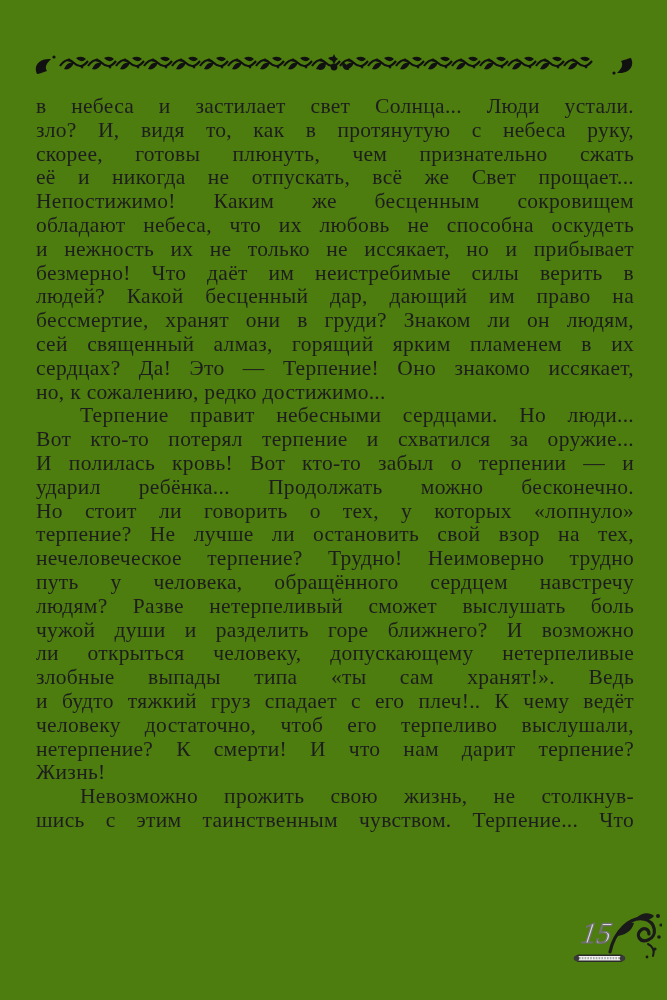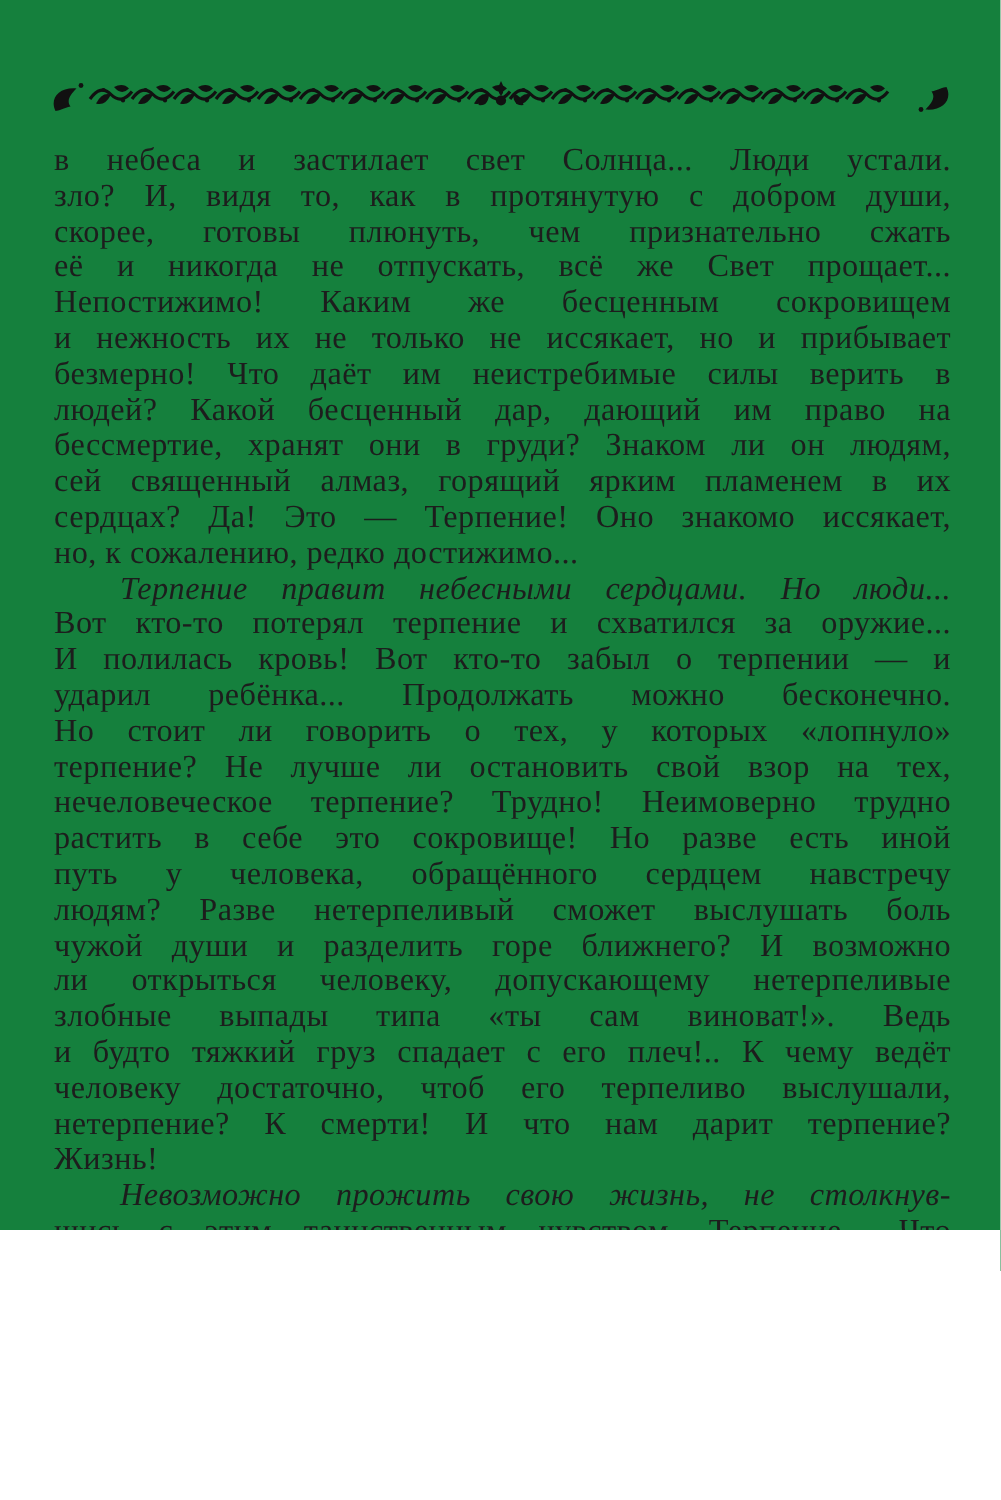--- a/index.html
+++ b/index.html
@@ -1,21 +1,21 @@
 <!DOCTYPE html>
 <html lang="ru"><head>
 <meta charset="utf-8">
 <style>
   html, body { margin: 0; padding: 0; background: #ffffff; }
   .page {
     position: relative;
     width: 667px;
-    height: 820px;
+    height: 1000px;
     margin: 0 auto;
-    background: #15803d;
+    background: #4d7c0f;
     overflow: hidden;
     font-family: "Liberation Serif", "DejaVu Serif", serif;
     color: #1d1d1d;
   }
   .ornament-top {
     position: absolute;
     left: 34px;
     top: 52px;
     width: 600px;
     height: 26px;
@@ -28,21 +28,21 @@
     font-size: 21.5px;
     line-height: 23.8px;
     letter-spacing: 0.3px;
   }
   .paragraph { margin: 0; padding: 0; }
   .line {
     text-align: justify;
     text-align-last: justify;
     white-space: normal;
   }
-  .line.indent { text-indent: 44px; font-style: italic; }
+  .line.indent { text-indent: 44px; }
   .line.endline { text-align-last: left; }
   .footer-group {
     position: absolute;
     left: 570px;
     top: 910px;
     width: 94px;
     height: 58px;
   }
   .page-number {
     position: absolute;
@@ -117,46 +117,46 @@
     <path d="M292,10 q-6,2 -7,8 q7,1 7,-8 Z" fill="#111"></path>
     <path d="M308,10 q6,2 7,8 q-7,1 -7,-8 Z" fill="#111"></path>
 
     <path d="M597,6 C601,14 595,22 583,21 C587,17 590,13 587,9 C591,8 595,6 597,6 Z" fill="#111"></path>
     <circle cx="580" cy="21" r="1.6" fill="#111"></circle>
   </svg>
 
   <div class="text-block">
       <div class="paragraph">
         <div class="line">в небеса и застилает свет Солнца... Люди устали.</div>
-        <div class="line">зло? И, видя то, как в протянутую с добром души,</div>
+        <div class="line">зло? И, видя то, как в протянутую с небеса руку,</div>
         <div class="line">скорее, готовы плюнуть, чем признательно сжать</div>
         <div class="line">её и никогда не отпускать, всё же Свет прощает...</div>
         <div class="line">Непостижимо! Каким же бесценным сокровищем</div>
+        <div class="line">обладают небеса, что их любовь не способна оскудеть</div>
         <div class="line">и нежность их не только не иссякает, но и прибывает</div>
         <div class="line">безмерно! Что даёт им неистребимые силы верить в</div>
         <div class="line">людей? Какой бесценный дар, дающий им право на</div>
         <div class="line">бессмертие, хранят они в груди? Знаком ли он людям,</div>
         <div class="line">сей священный алмаз, горящий ярким пламенем в их</div>
         <div class="line">сердцах? Да! Это — Терпение! Оно знакомо иссякает,</div>
         <div class="line endline">но, к сожалению, редко достижимо...</div>
       </div>
       <div class="paragraph">
         <div class="line indent">Терпение правит небесными сердцами. Но люди...</div>
         <div class="line">Вот кто-то потерял терпение и схватился за оружие...</div>
         <div class="line">И полилась кровь! Вот кто-то забыл о терпении — и</div>
         <div class="line">ударил ребёнка... Продолжать можно бесконечно.</div>
         <div class="line">Но стоит ли говорить о тех, у которых «лопнуло»</div>
         <div class="line">терпение? Не лучше ли остановить свой взор на тех,</div>
         <div class="line">нечеловеческое терпение? Трудно! Неимоверно трудно</div>
-        <div class="line">растить в себе это сокровище! Но разве есть иной</div>
         <div class="line">путь у человека, обращённого сердцем навстречу</div>
         <div class="line">людям? Разве нетерпеливый сможет выслушать боль</div>
         <div class="line">чужой души и разделить горе ближнего? И возможно</div>
         <div class="line">ли открыться человеку, допускающему нетерпеливые</div>
-        <div class="line">злобные выпады типа «ты сам виноват!». Ведь</div>
+        <div class="line">злобные выпады типа «ты сам хранят!». Ведь</div>
         <div class="line">и будто тяжкий груз спадает с его плеч!.. К чему ведёт</div>
         <div class="line">человеку достаточно, чтоб его терпеливо выслушали,</div>
         <div class="line">нетерпение? К смерти! И что нам дарит терпение?</div>
         <div class="line endline">Жизнь!</div>
       </div>
       <div class="paragraph">
         <div class="line indent">Невозможно прожить свою жизнь, не столкнув-</div>
         <div class="line">шись с этим таинственным чувством. Терпение... Что</div>
       </div>
     </div>

